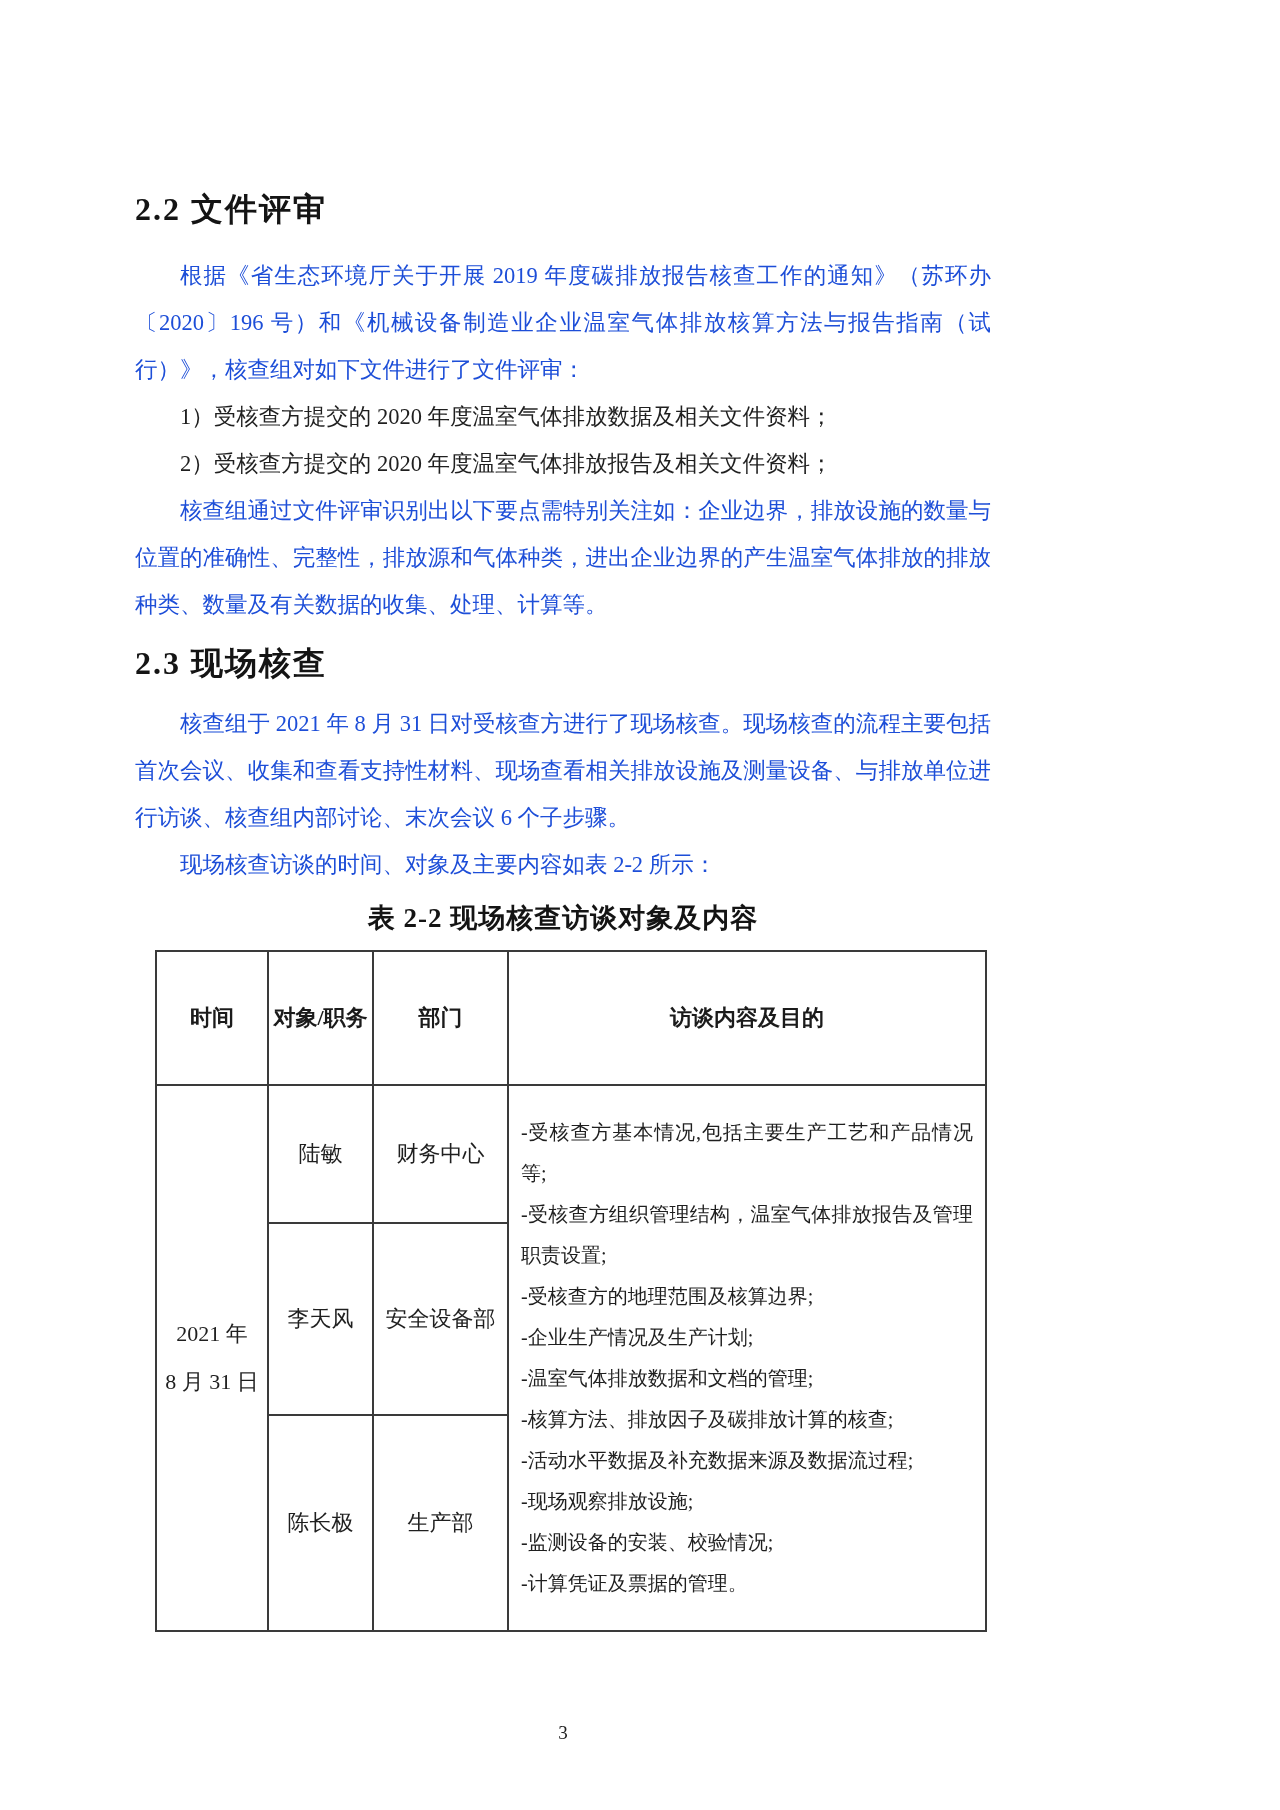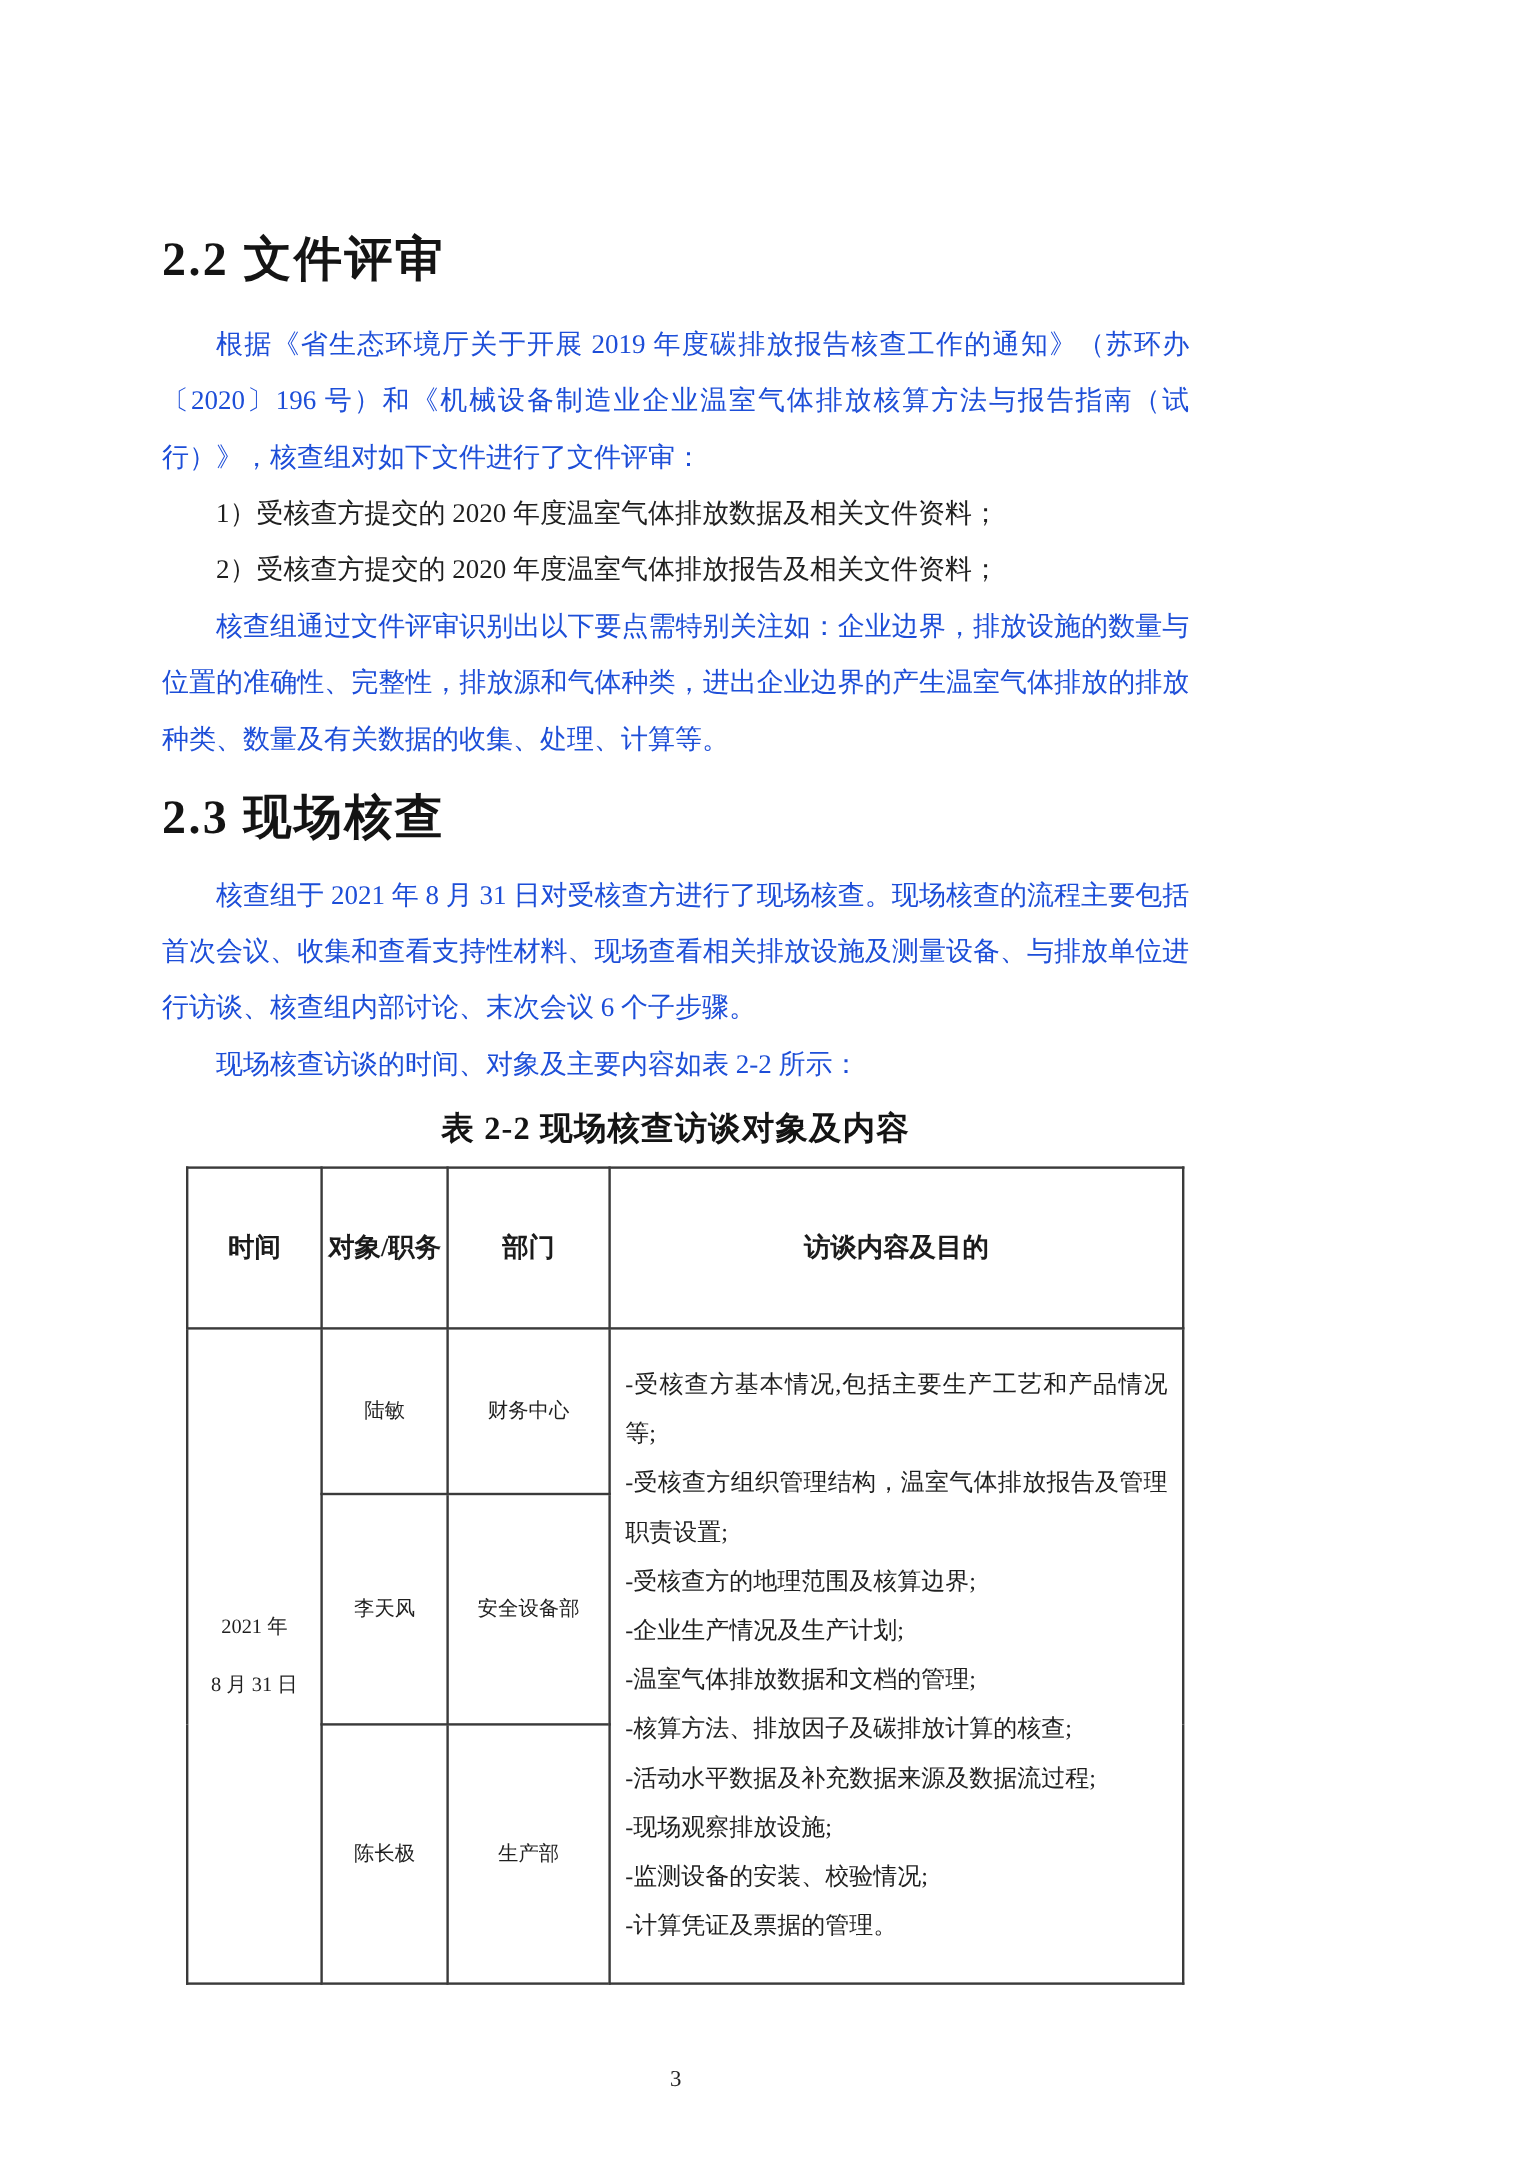--- a/index.html
+++ b/index.html
@@ -20,21 +20,21 @@
   }
 
   .content {
     position: absolute;
     left: 135px;
     top: 188px;
     width: 856px;
   }
 
   h2.sec-heading {
-    font-size: 40px;
+    font-size: 32px;
     font-weight: bold;
     letter-spacing: 2px;
     color: #141414;
   }
 
   .h-22 { margin-bottom: 20px; }
   .h-23 { margin-top: 14px; margin-bottom: 14px; }
 
   p.body-para {
     font-size: 22.5px;
@@ -88,21 +88,21 @@
   .col-dept    { width: 135px; }
   .col-content { width: 478px; }
 
   tr.hdr-row { height: 134px; }
   tr.row-1 { height: 112px; }
   tr.row-2 { height: 156px; }
   tr.row-3 { height: 176px; }
 
   td.cell-center {
     text-align: center;
-    font-size: 17px;
+    font-size: 22px;
     color: #1f1f1f;
   }
 
   td.cell-time div { line-height: 48px; }
 
   td.cell-content {
     padding: 26px 12px;
     vertical-align: top;
     border-radius: 16px;
   }

